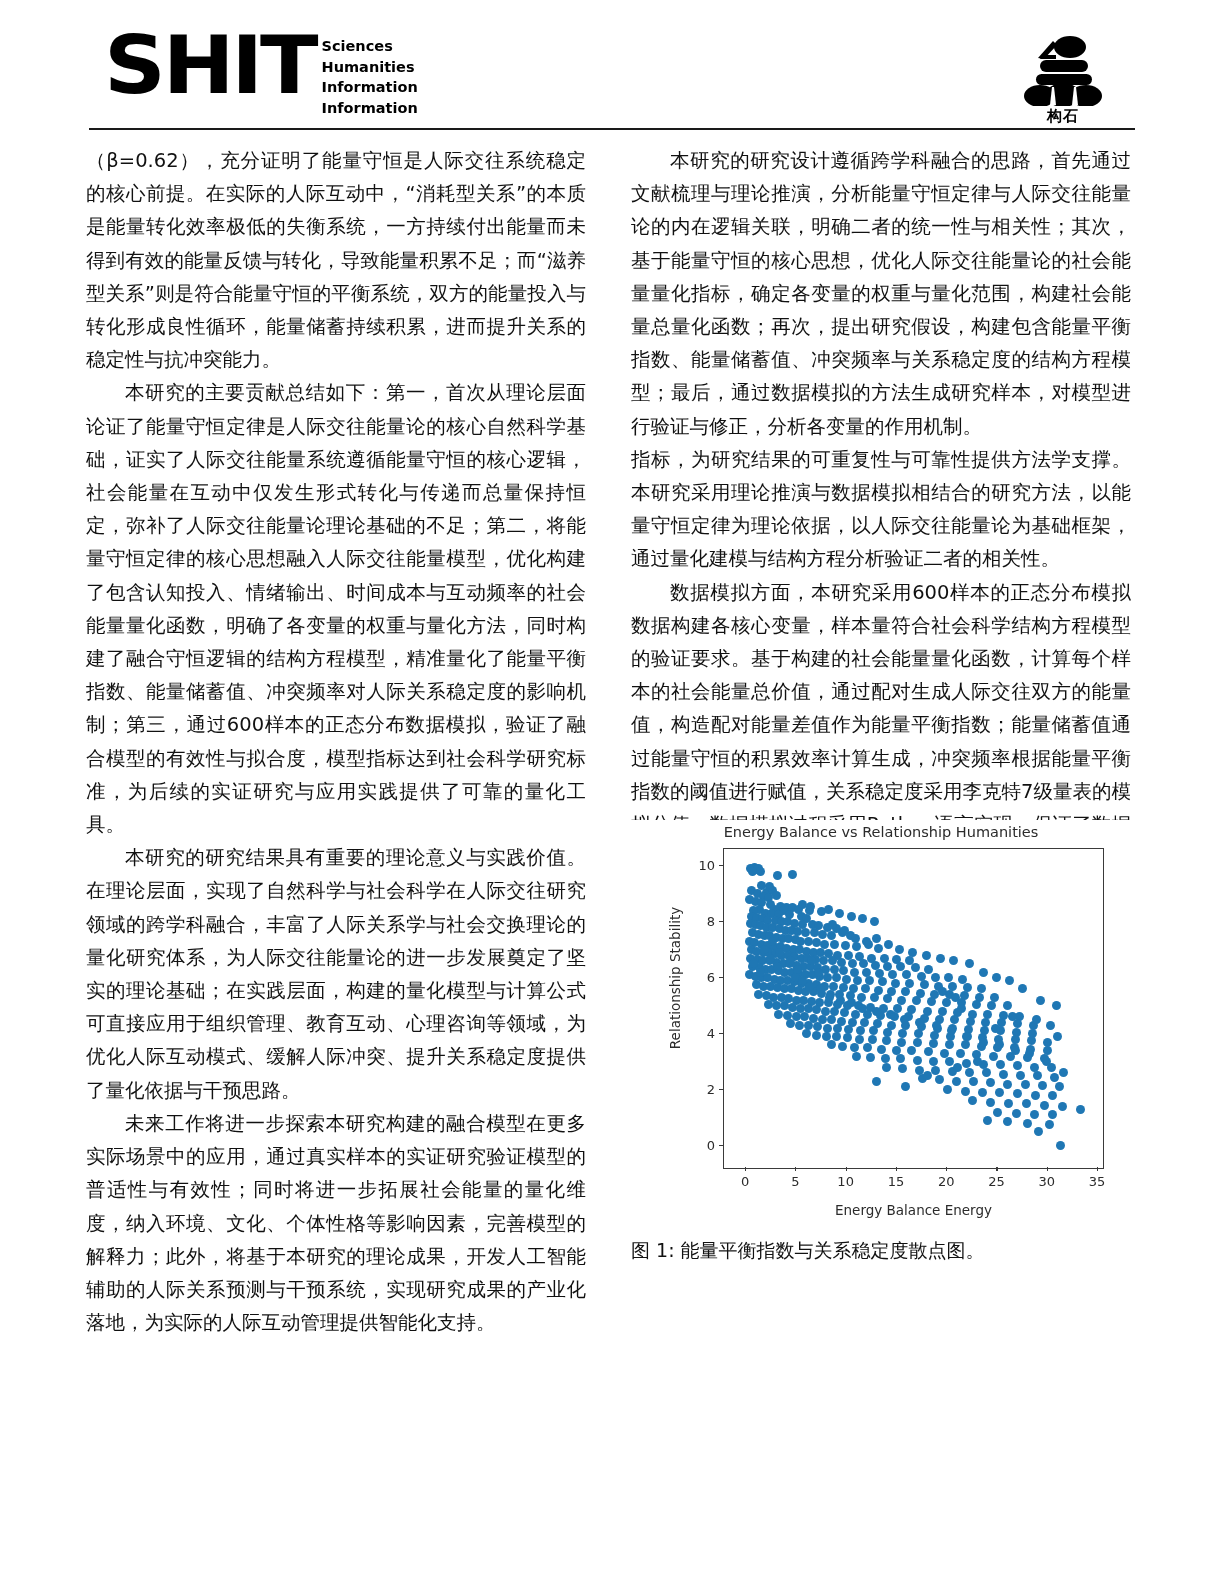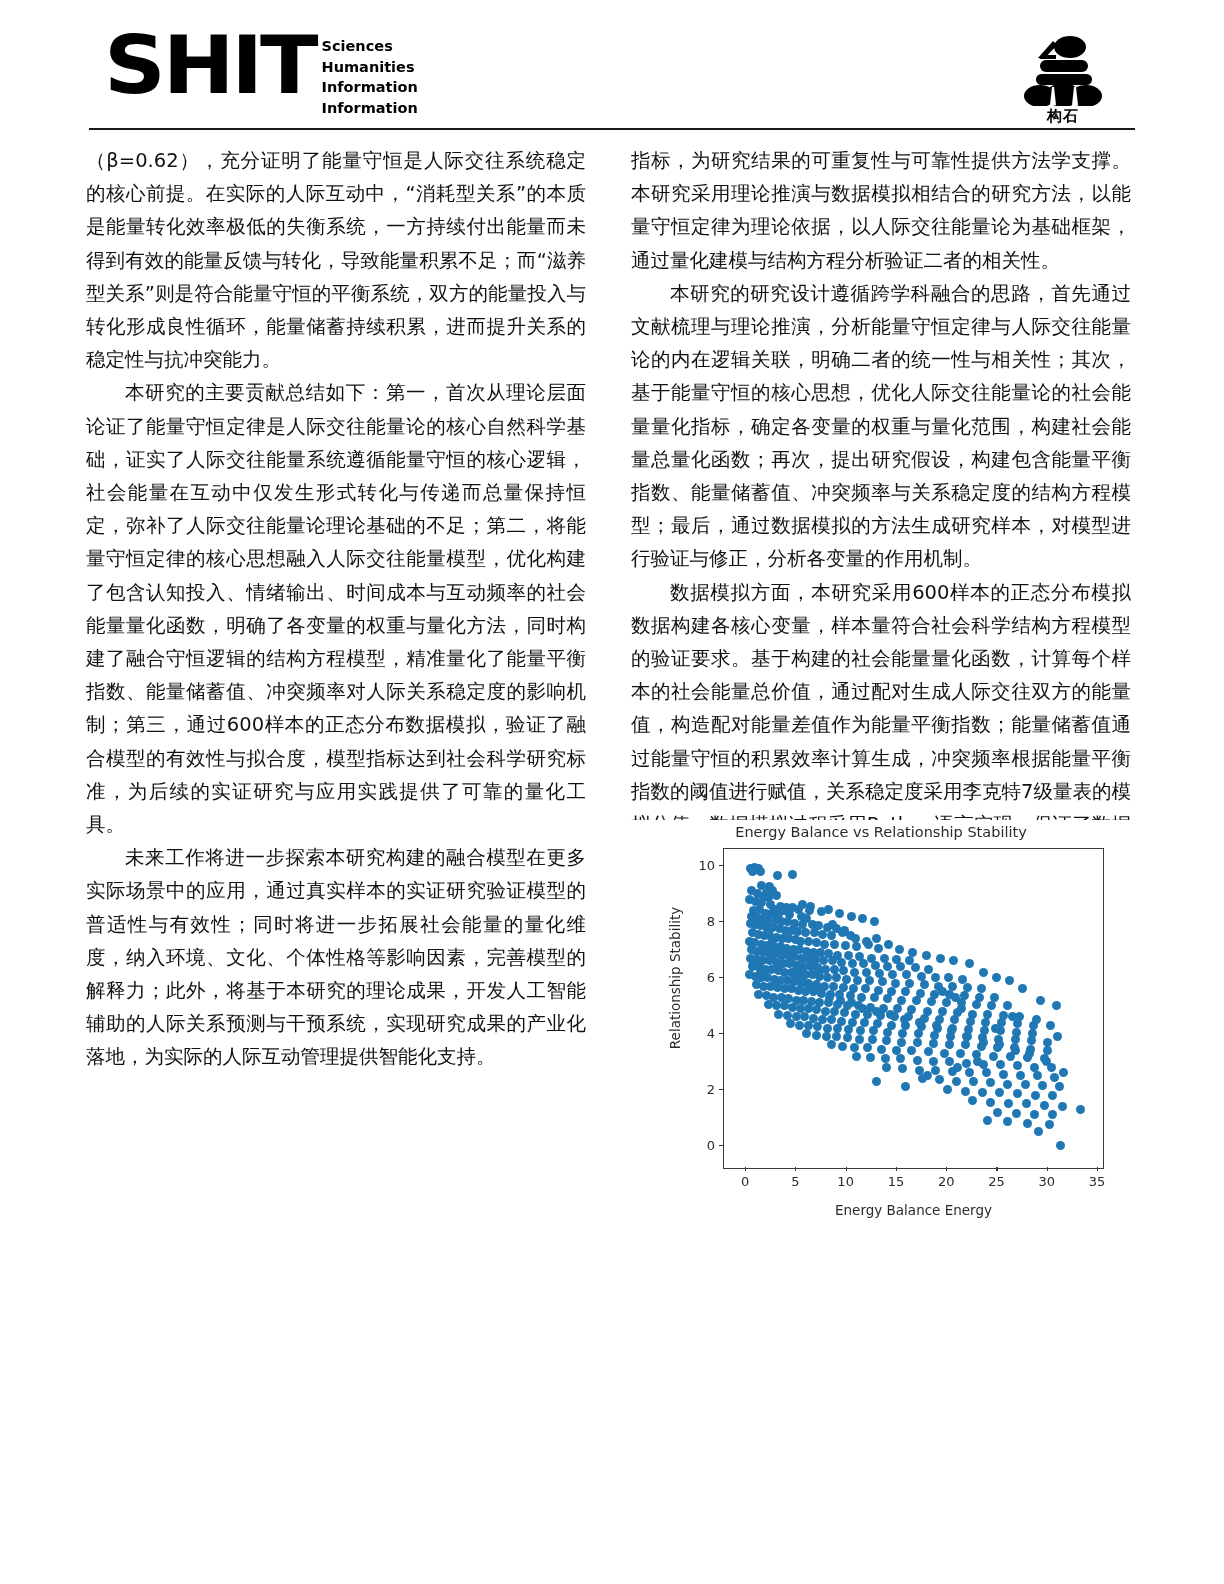--- a/index.html
+++ b/index.html
@@ -217,35 +217,36 @@
 </div>
 
 <div class="columns">
 
   <div class="col col-left">
 
     <p class="body noindent">（β=0.62），充分证明了能量守恒是人际交往系统稳定的核心前提。在实际的人际互动中，“消耗型关系”的本质是能量转化效率极低的失衡系统，一方持续付出能量而未得到有效的能量反馈与转化，导致能量积累不足；而“滋养型关系”则是符合能量守恒的平衡系统，双方的能量投入与转化形成良性循环，能量储蓄持续积累，进而提升关系的稳定性与抗冲突能力。</p>
 
 
     <p class="body">本研究的主要贡献总结如下：第一，首次从理论层面论证了能量守恒定律是人际交往能量论的核心自然科学基础，证实了人际交往能量系统遵循能量守恒的核心逻辑，社会能量在互动中仅发生形式转化与传递而总量保持恒定，弥补了人际交往能量论理论基础的不足；第二，将能量守恒定律的核心思想融入人际交往能量模型，优化构建了包含认知投入、情绪输出、时间成本与互动频率的社会能量量化函数，明确了各变量的权重与量化方法，同时构建了融合守恒逻辑的结构方程模型，精准量化了能量平衡指数、能量储蓄值、冲突频率对人际关系稳定度的影响机制；第三，通过600样本的正态分布数据模拟，验证了融合模型的有效性与拟合度，模型指标达到社会科学研究标准，为后续的实证研究与应用实践提供了可靠的量化工具。</p>
+    <p class="body">本研究的研究结果具有重要的理论意义与实践价值。在理论层面，实现了自然科学与社会科学在人际交往研究领域的跨学科融合，丰富了人际关系学与社会交换理论的量化研究体系，为人际交往能量论的进一步发展奠定了坚实的理论基础；在实践层面，构建的量化模型与计算公式可直接应用于组织管理、教育互动、心理咨询等领域，为优化人际互动模式、缓解人际冲突、提升关系稳定度提供了量化依据与干预思路。</p>
     <p class="body">未来工作将进一步探索本研究构建的融合模型在更多实际场景中的应用，通过真实样本的实证研究验证模型的普适性与有效性；同时将进一步拓展社会能量的量化维度，纳入环境、文化、个体性格等影响因素，完善模型的解释力；此外，将基于本研究的理论成果，开发人工智能辅助的人际关系预测与干预系统，实现研究成果的产业化落地，为实际的人际互动管理提供智能化支持。</p>
 
   </div>
 
   <div class="col col-right">
+    <p class="body">本研究的研究设计遵循跨学科融合的思路，首先通过文献梳理与理论推演，分析能量守恒定律与人际交往能量论的内在逻辑关联，明确二者的统一性与相关性；其次，基于能量守恒的核心思想，优化人际交往能量论的社会能量量化指标，确定各变量的权重与量化范围，构建社会能量总量化函数；再次，提出研究假设，构建包含能量平衡指数、能量储蓄值、冲突频率与关系稳定度的结构方程模型；最后，通过数据模拟的方法生成研究样本，对模型进行验证与修正，分析各变量的作用机制。</p>
     <p class="body noindent">指标，为研究结果的可重复性与可靠性提供方法学支撑。本研究采用理论推演与数据模拟相结合的研究方法，以能量守恒定律为理论依据，以人际交往能量论为基础框架，通过量化建模与结构方程分析验证二者的相关性。</p>
-    <p class="body">本研究的研究设计遵循跨学科融合的思路，首先通过文献梳理与理论推演，分析能量守恒定律与人际交往能量论的内在逻辑关联，明确二者的统一性与相关性；其次，基于能量守恒的核心思想，优化人际交往能量论的社会能量量化指标，确定各变量的权重与量化范围，构建社会能量总量化函数；再次，提出研究假设，构建包含能量平衡指数、能量储蓄值、冲突频率与关系稳定度的结构方程模型；最后，通过数据模拟的方法生成研究样本，对模型进行验证与修正，分析各变量的作用机制。</p>
     <p class="body">数据模拟方面，本研究采用600样本的正态分布模拟数据构建各核心变量，样本量符合社会科学结构方程模型的验证要求。基于构建的社会能量量化函数，计算每个样本的社会能量总价值，通过配对生成人际交往双方的能量值，构造配对能量差值作为能量平衡指数；能量储蓄值通过能量守恒的积累效率计算生成，冲突频率根据能量平衡指数的阈值进行赋值，关系稳定度采用李克特7级量表的模拟分值。数据模拟过程采用Python语言实现，保证了数据的科学性与可重复性。</p>
     <p class="body">模型构建与验证方面，本研究采用结构方程模型（SEM）进行数据分析，模型假设包括能量平衡指数正向预测关系稳定度、能量储蓄值正向预测关系稳定度、冲突频率负向预测关系稳定度。模型验证的拟合指标包括比较拟合指数（CFI）与近似误差均方根（RMSEA），其中CFI&gt;0.9、RMSEA&lt;0.05为模型拟合良好的判定标准。通过Amos软件进行模型拟合与路径系数计算，对研究假设进行验证，并根据验证结果对模型进行优化修正。</p>
   </div>
 </div>
 
 <div class="figure">
   <div class="chart-box">
-    <div class="chart-title">Energy Balance vs Relationship Stability</div>
+    <div class="chart-title">Energy Balance vs Relationship Humanities</div>
 
     <div class="ylabel">Relationship Stability</div>
 
     <div class="plot-frame" id="plot-frame">
         <div class="pt" style="left: 26.1379px; top: 19.5877px; background: rgb(31, 119, 180);"></div>
         <div class="pt" style="left: 30.1592px; top: 18.1886px; background: rgb(31, 119, 180);"></div>
         <div class="pt" style="left: 32.1698px; top: 20.9868px; background: rgb(31, 119, 180);"></div>
         <div class="pt" style="left: 34.1804px; top: 19.5877px; background: rgb(31, 119, 180);"></div>
         <div class="pt" style="left: 28.1485px; top: 22.386px; background: rgb(31, 119, 180);"></div>
         <div class="pt" style="left: 36.191px; top: 22.9456px; background: rgb(31, 119, 180);"></div>
@@ -739,13 +740,14 @@
         <div class="xtickmark" style="left: 365.443px; top: 347px;"></div>
         <div class="xtick" style="left: 415.708px; top: 354px;">30</div>
         <div class="xtickmark" style="left: 415.708px; top: 347px;"></div>
         <div class="xtick" style="left: 465.973px; top: 354px;">35</div>
         <div class="xtickmark" style="left: 465.973px; top: 347px;"></div>
       </div>
 
     <div class="xlabel">Energy Balance Energy</div>
   </div>
 
+  <div class="fig-caption">图 1: 能量平衡指数与关系稳定度散点图。</div>
 </div>
 
 </body></html>

